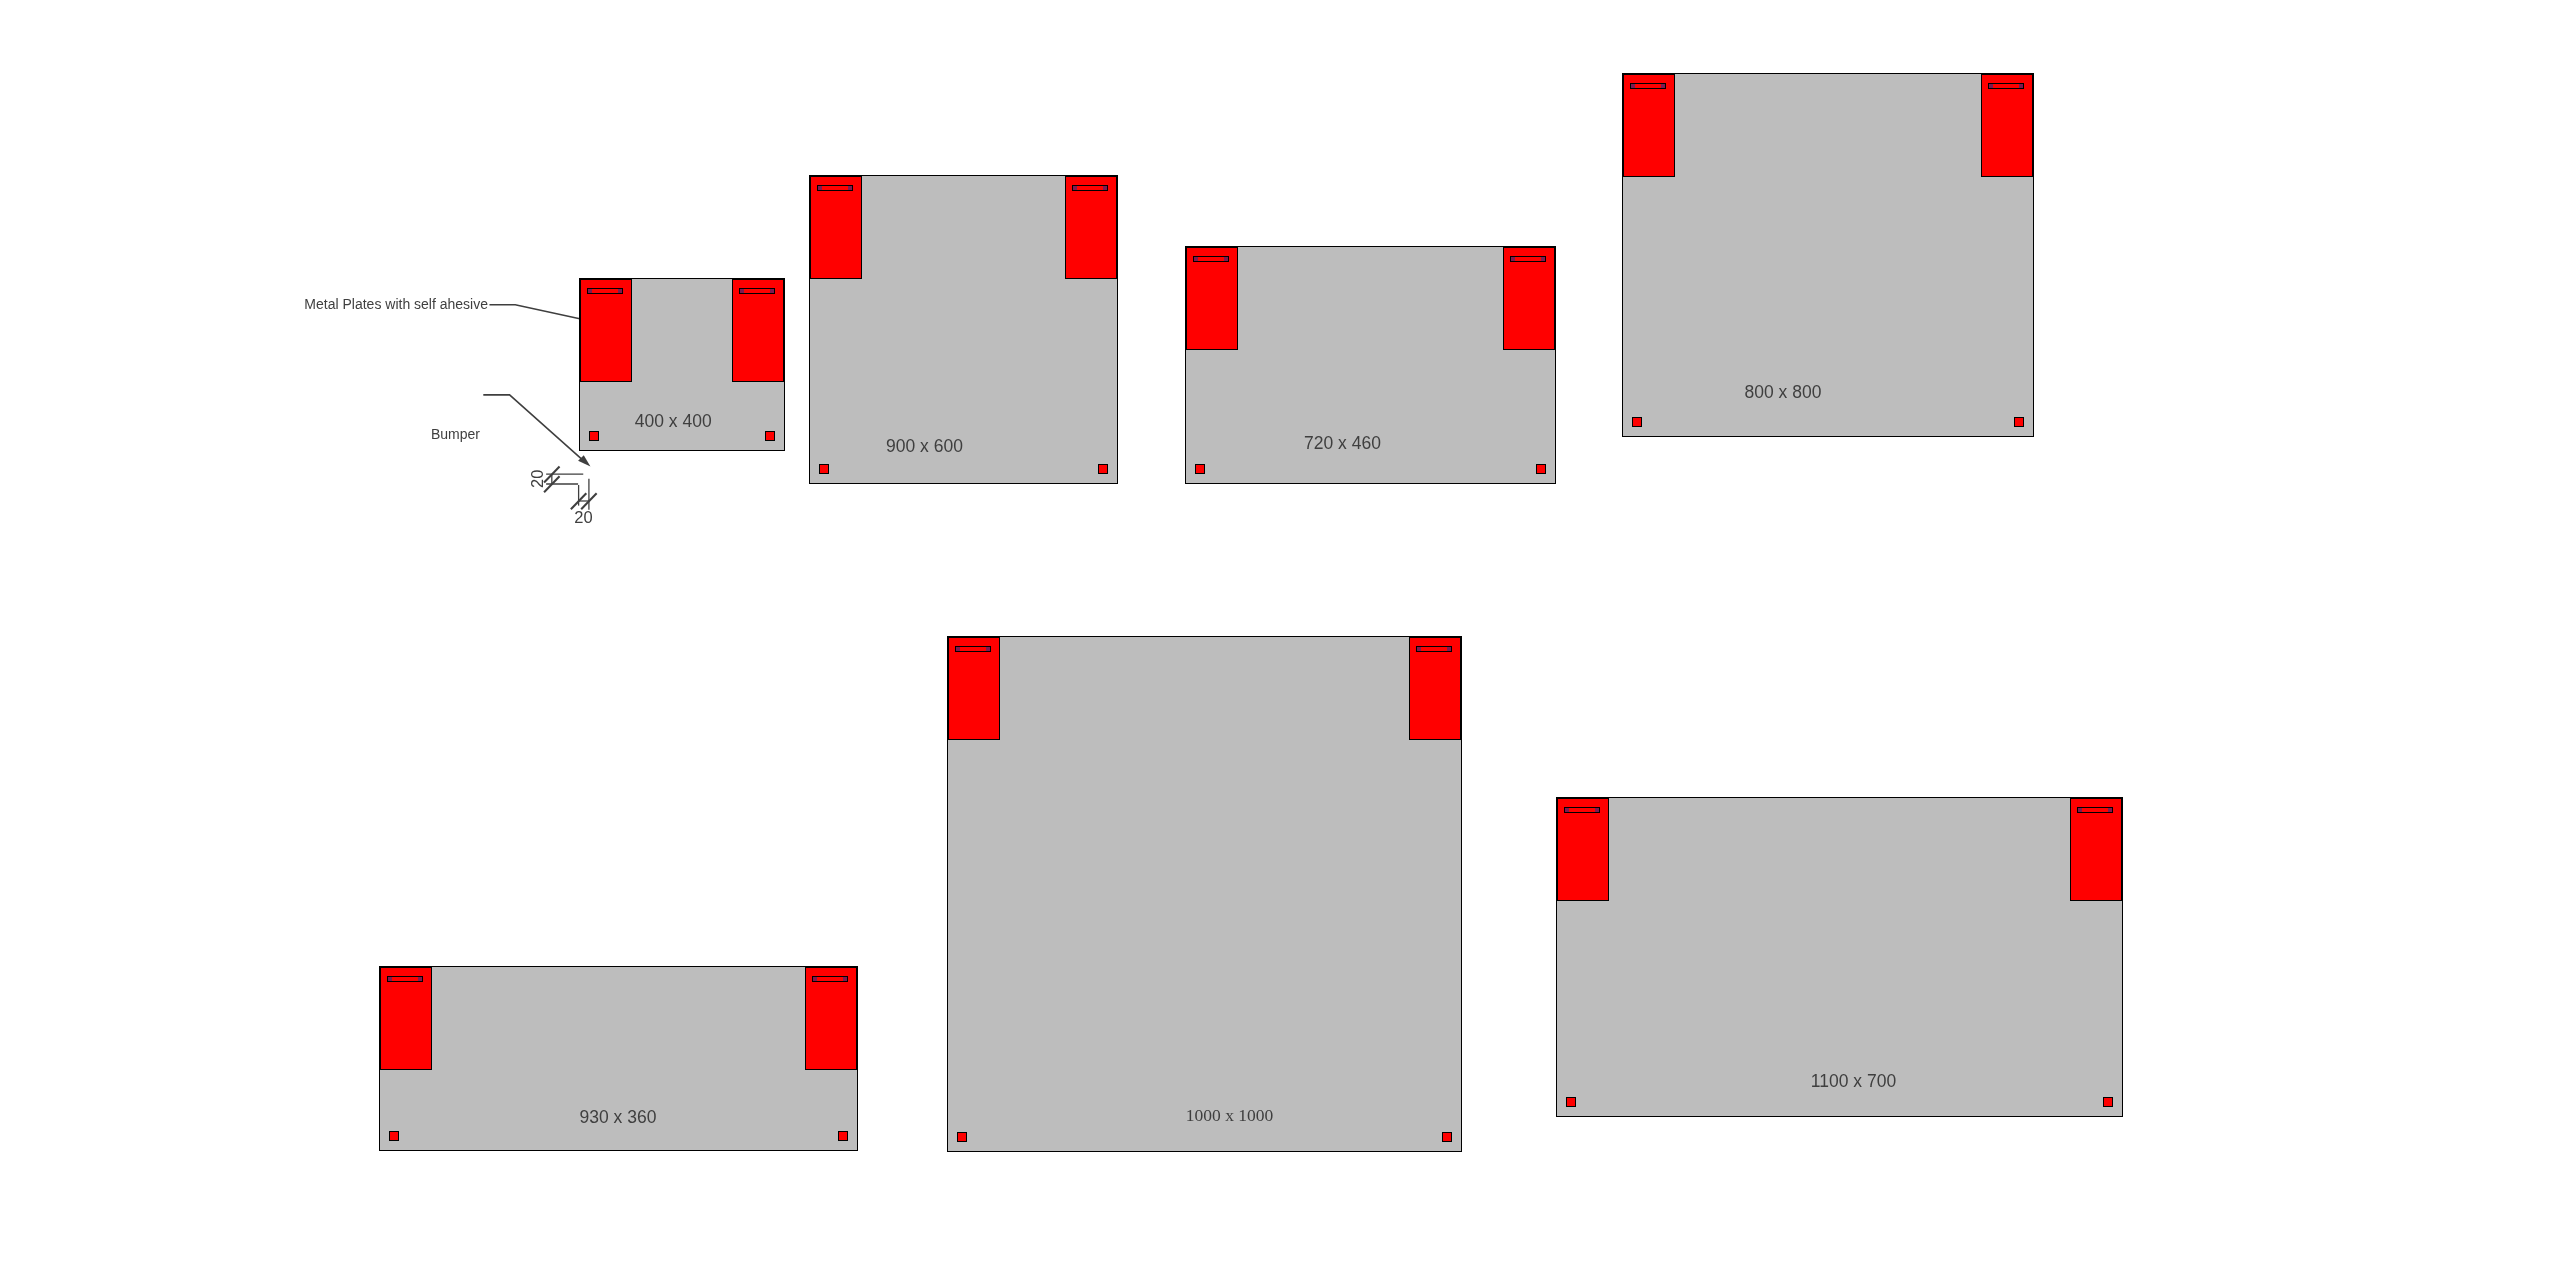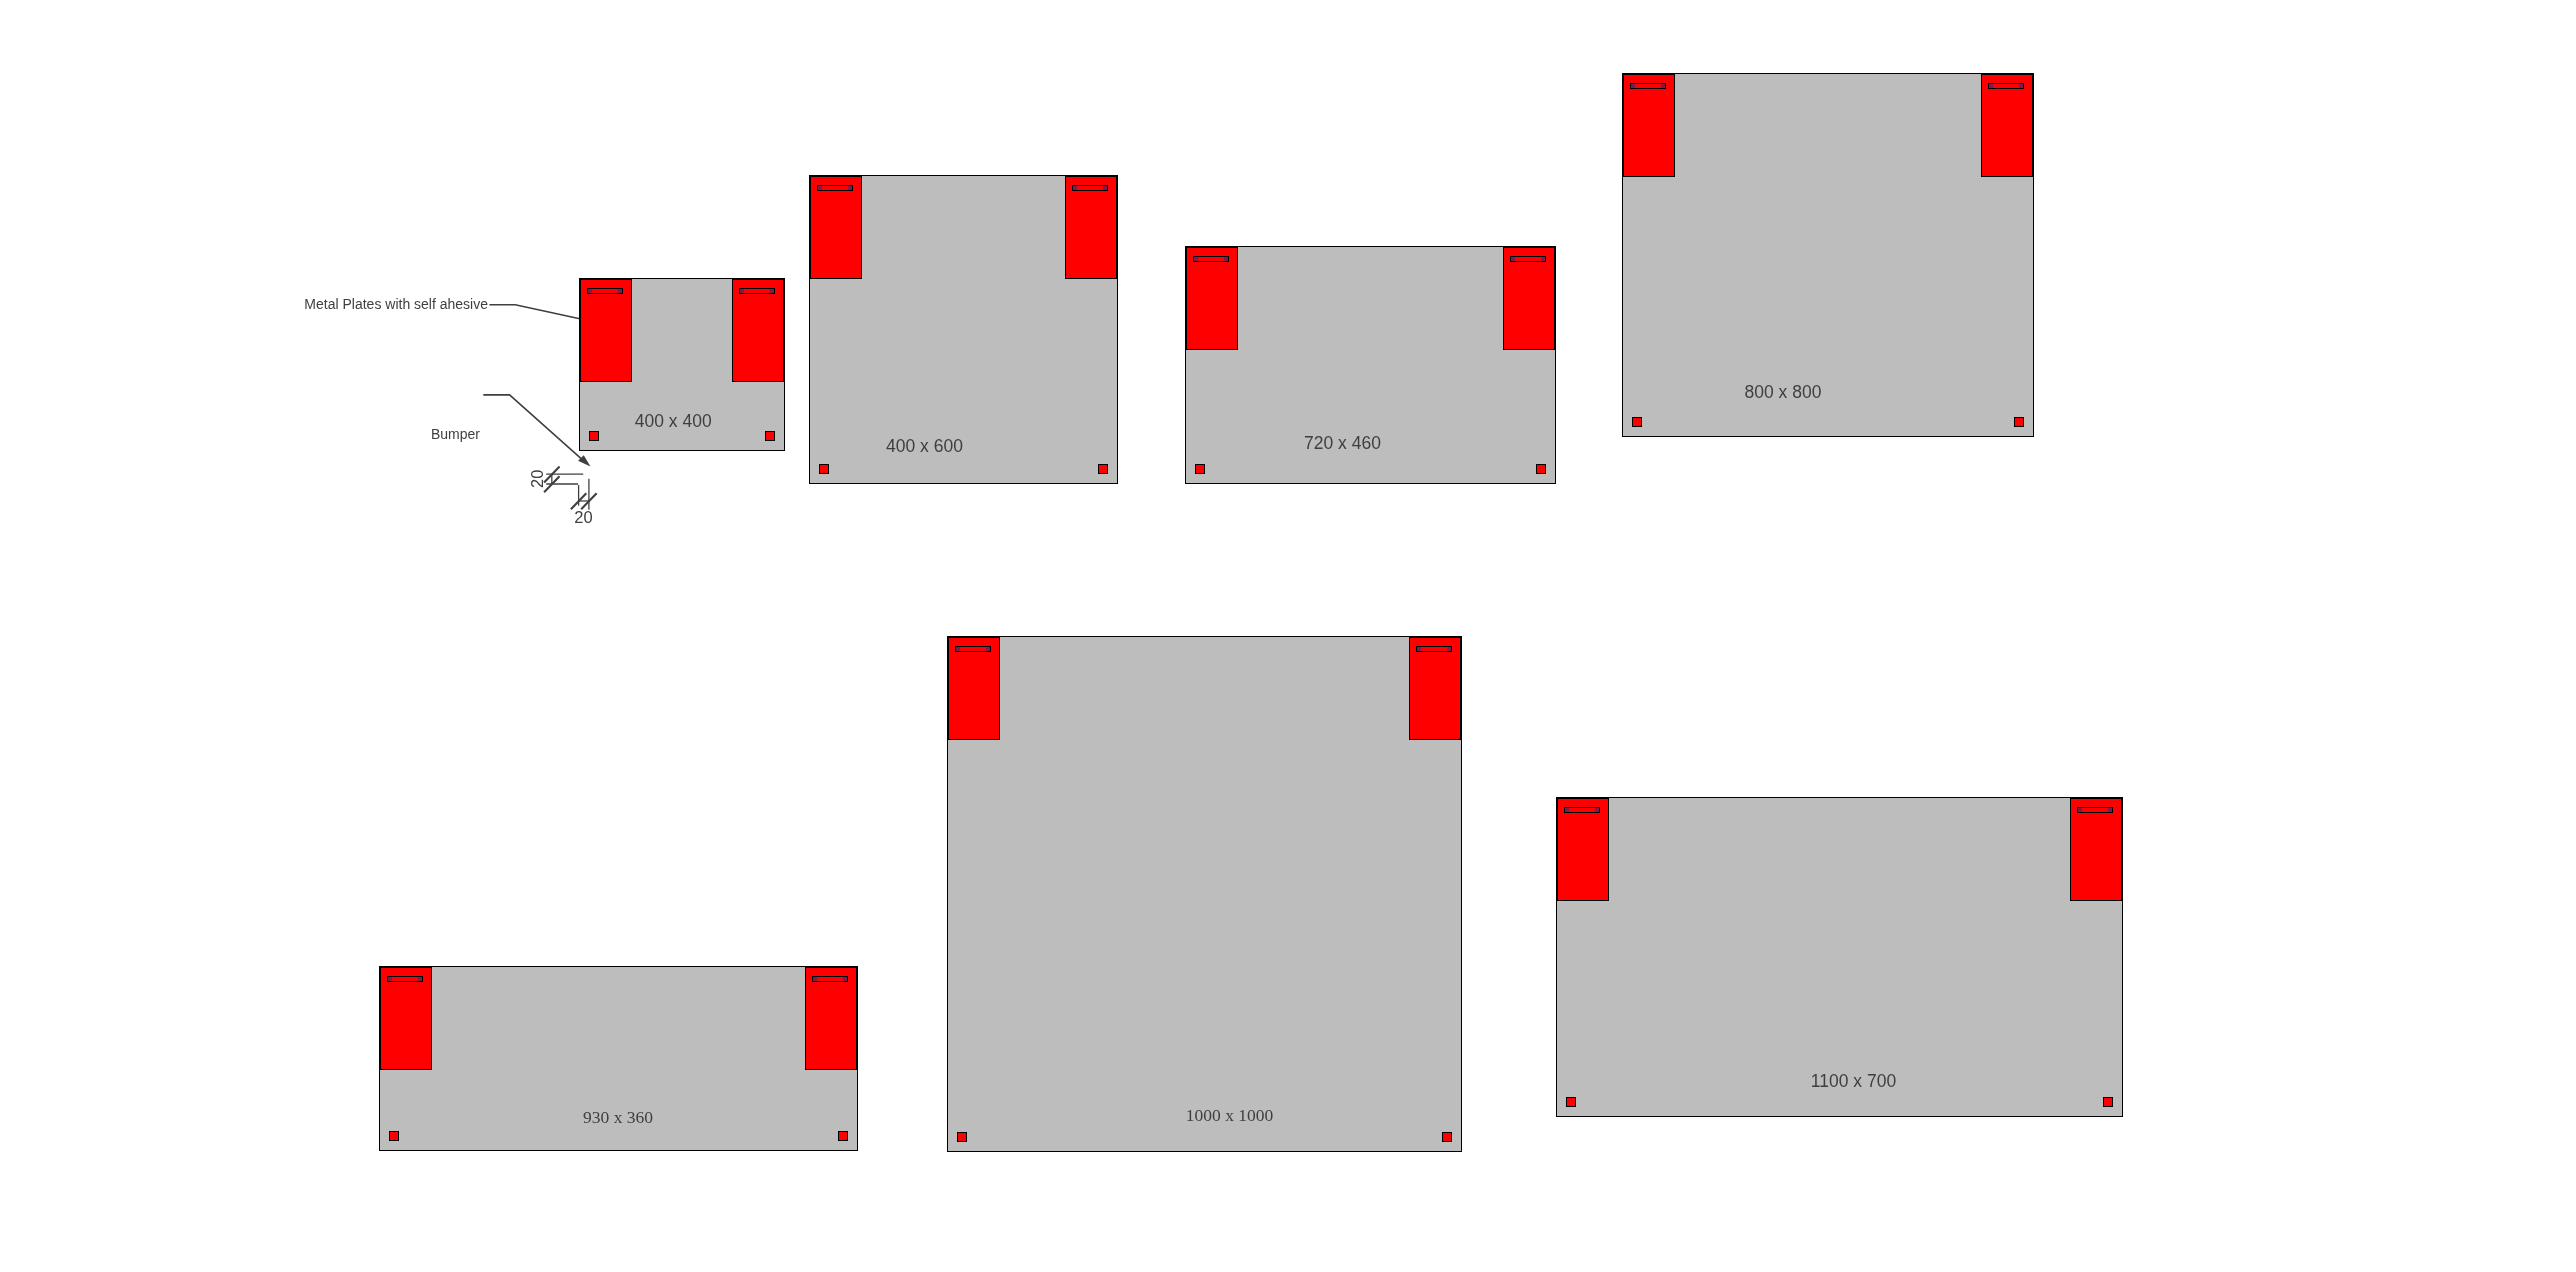--- a/index.html
+++ b/index.html
@@ -135,21 +135,21 @@
           </div>
         </div>
         <div class="bumper left"></div>
         <div class="plate right">
           <div class="slot">
             <div class="pin left"></div>
             <div class="pin right"></div>
           </div>
         </div>
         <div class="bumper right"></div>
-        <div class="size-label" style="left: calc(50% - 39px); bottom: 28px;">400 x 600</div>
+        <div class="size-label" style="left: calc(50% - 39px); bottom: 28px;">900 x 600</div>
       </div>
       <div class="panel" style="left: 1185px; top: 246px; width: 371px; height: 238px; text-decoration: underline;">
         <div class="plate left">
           <div class="slot">
             <div class="pin left"></div>
             <div class="pin right"></div>
           </div>
         </div>
         <div class="bumper left"></div>
         <div class="plate right">
@@ -171,21 +171,21 @@
         <div class="bumper left"></div>
         <div class="plate right">
           <div class="slot">
             <div class="pin left"></div>
             <div class="pin right"></div>
           </div>
         </div>
         <div class="bumper right"></div>
         <div class="size-label" style="left: calc(50% - 45px); bottom: 35px;">800 x 800</div>
       </div>
-      <div class="panel" style="left: 379px; top: 966px; width: 479px; height: 185px; font-family: Liberation Serif, serif;">
+      <div class="panel" style="left: 379px; top: 966px; width: 479px; height: 185px;">
         <div class="plate left">
           <div class="slot">
             <div class="pin left"></div>
             <div class="pin right"></div>
           </div>
         </div>
         <div class="bumper left"></div>
         <div class="plate right">
           <div class="slot">
             <div class="pin left"></div>

